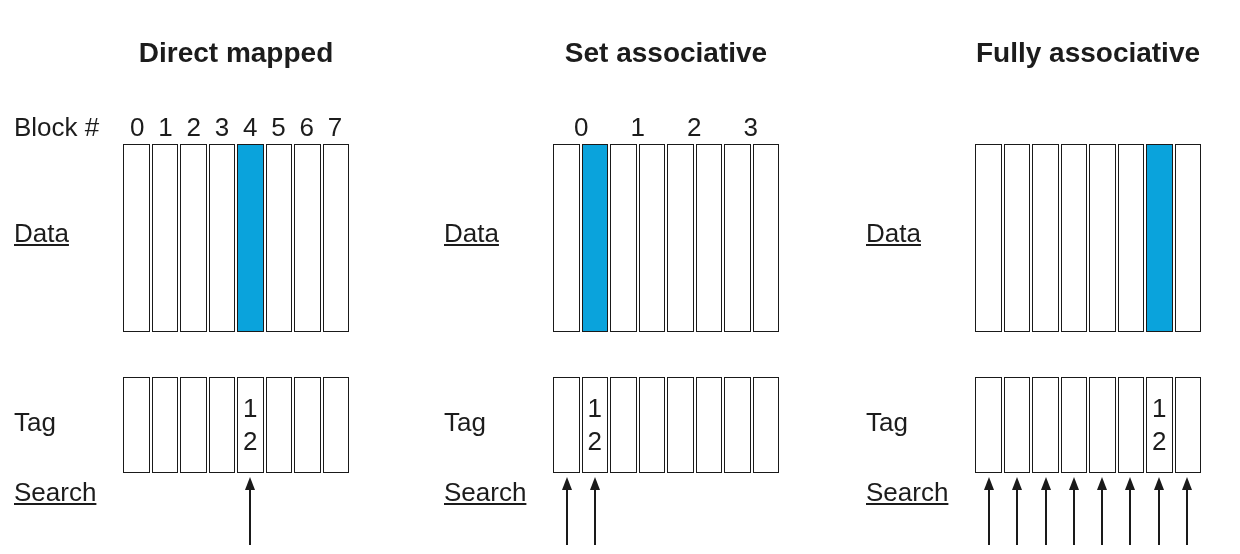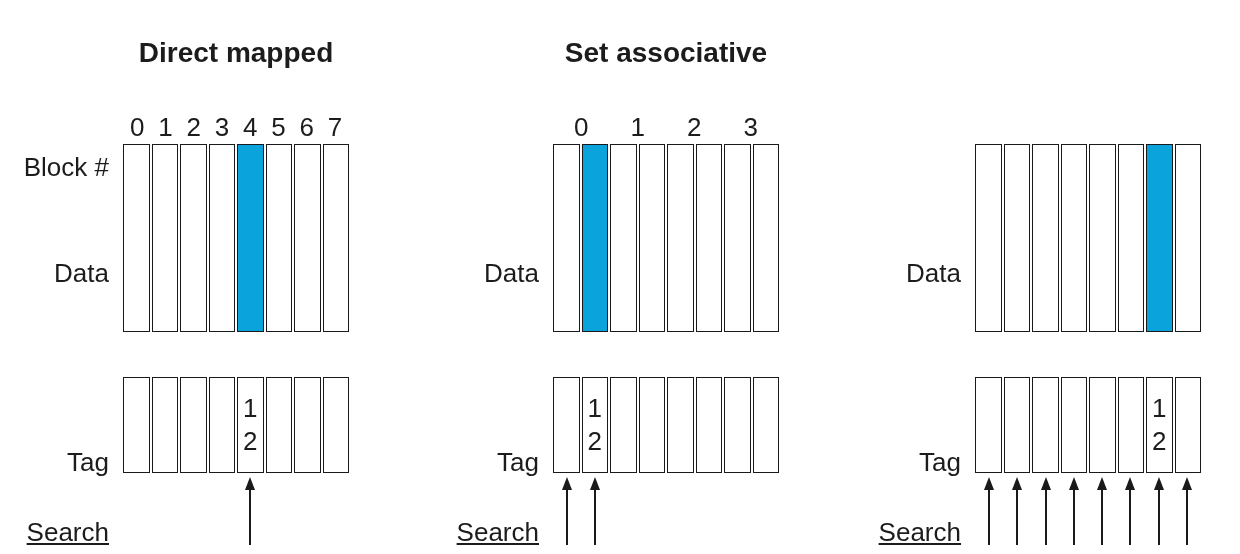--- a/index.html
+++ b/index.html
@@ -14,24 +14,24 @@
     padding-left: 46px;
   }
   .panel { position: absolute; top: 0; width: 335px; height: 554px; }
   .panel-title {
     position: absolute; left: 99px; width: 246px; top: 36px;
     font-size: 28px; font-weight: bold; text-align: center;
     letter-spacing: 0px; line-height: 34px; white-space: nowrap;
   }
   .side-label {
     position: absolute; left: 0; width: 95px; height: 32px;
-    text-align: right; font-size: 26px; line-height: 32px; white-space: nowrap; margin-top: 40px;
+    font-size: 26px; line-height: 32px; white-space: nowrap;
   }
   .idx-label   { top: 111px; }
-  .data-label  { top: 217px; }
+  .data-label  { top: 217px; text-decoration: underline; }
   .tag-label   { top: 406px; }
   .search-label{ top: 476px; text-decoration: underline; }
   .idx-row {
     position: absolute; left: 109px; width: 226px; top: 111px; height: 32px;
     display: flex;
   }
   .idx-num {
     flex: 1; text-align: center; font-size: 26px; line-height: 32px;
   }
   .cells {
@@ -153,20 +153,21 @@
           <div class="arrow-shaft"></div>
         </div>
         <div class="arrow" style="left: 18.75%;">
           <div class="arrow-head"></div>
           <div class="arrow-shaft"></div>
         </div>
       </div>
   </div>
 
   <div class="panel" style="left:866px">
+    <div class="panel-title">Fully associative</div>
     <div class="idx-row"></div>
     <div class="side-label data-label">Data</div>
     <div class="cells data-array">
         <div class="cell"></div>
         <div class="cell"></div>
         <div class="cell"></div>
         <div class="cell"></div>
         <div class="cell"></div>
         <div class="cell"></div>
         <div class="cell" style="background: rgb(10, 163, 220);"></div>

